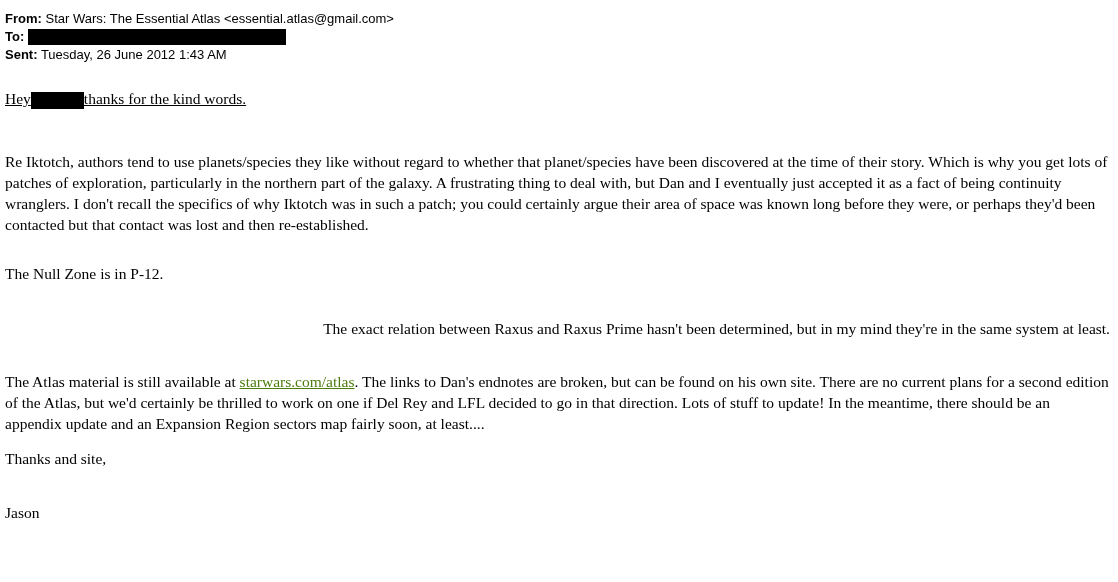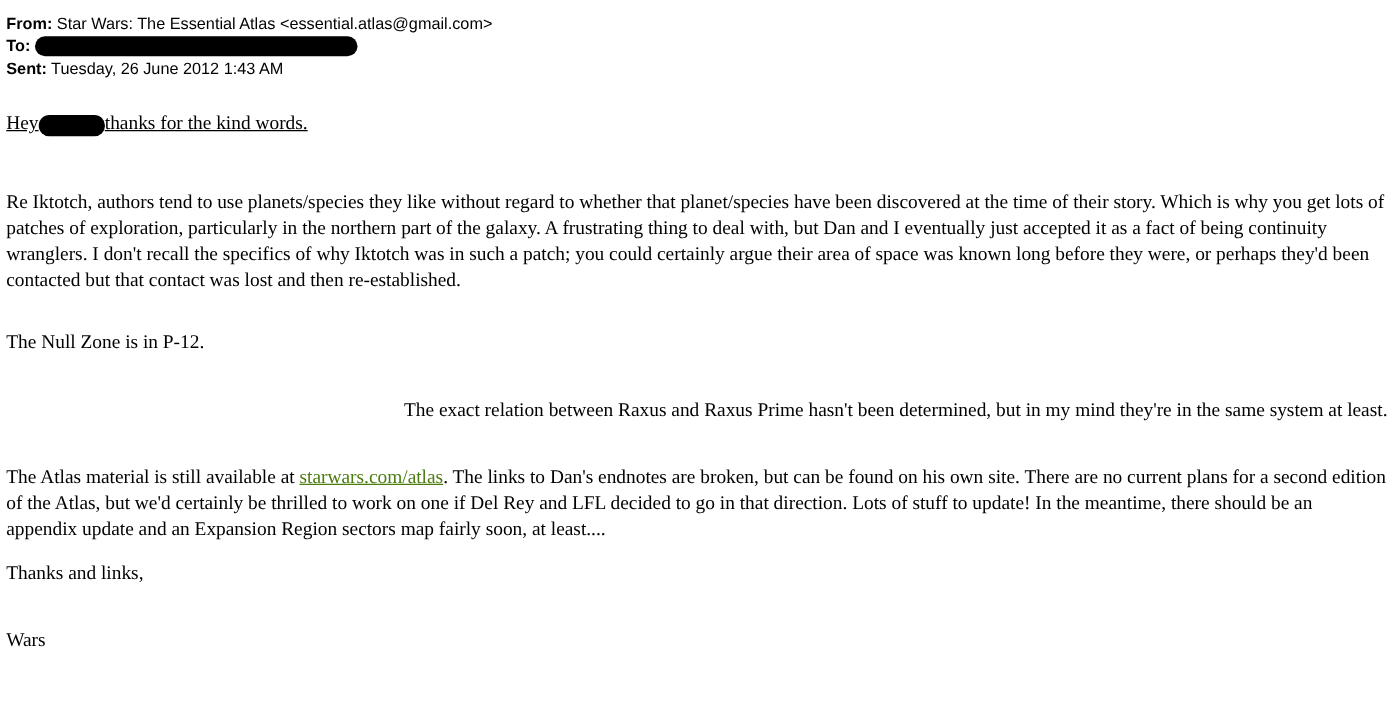--- a/index.html
+++ b/index.html
@@ -1,15 +1,15 @@
 <!DOCTYPE html>
 <html><head>
 <meta charset="utf-8">
 <style>
-  * { margin: 0; padding: 0; box-sizing: border-box; border-radius: 13px; }
+  * { margin: 0; padding: 0; box-sizing: border-box; }
   html, body { background: #ffffff; }
   body {
     width: 1118px;
     height: 582px;
     overflow: hidden;
     color: #000000;
   }
   .page {
     padding: 10px 8px 0 5px;
     width: 1118px;
@@ -83,18 +83,18 @@
     <div class="greeting"><span>Hey</span><span class="redact redact-name"></span><span>thanks for the kind words.</span></div>
 
     <div class="para-iktotch">Re Iktotch, authors tend to use planets/species they like without regard to whether that planet/species have been discovered at the time of their story. Which is why you get lots of patches of exploration, particularly in the northern part of the galaxy. A frustrating thing to deal with, but Dan and I eventually just accepted it as a fact of being continuity wranglers. I don't recall the specifics of why Iktotch was in such a patch; you could certainly argue their area of space was known long before they were, or perhaps they'd been contacted but that contact was lost and then re-established.</div>
 
     <div class="para-null">The Null Zone is in P-12.</div>
 
     <div class="para-raxus">The exact relation between Raxus and Raxus Prime hasn't been determined, but in my mind they're in the same system at least.</div>
 
     <div class="para-atlas"><span>The Atlas material is still available at </span><a class="body-link" href="#">starwars.com/atlas</a><span>. The links to Dan's endnotes are broken, but can be found on his own site. There are no current plans for a second edition of the Atlas, but we'd certainly be thrilled to work on one if Del Rey and LFL decided to go in that direction. Lots of stuff to update! In the meantime, there should be an appendix update and an Expansion Region sectors map fairly soon, at least....</span></div>
 
-    <div class="closing">Thanks and links,</div>
+    <div class="closing">Thanks and site,</div>
 
-    <div class="signature">Wars</div>
+    <div class="signature">Jason</div>
 
   </div>
 </div>
 
 </body></html>

